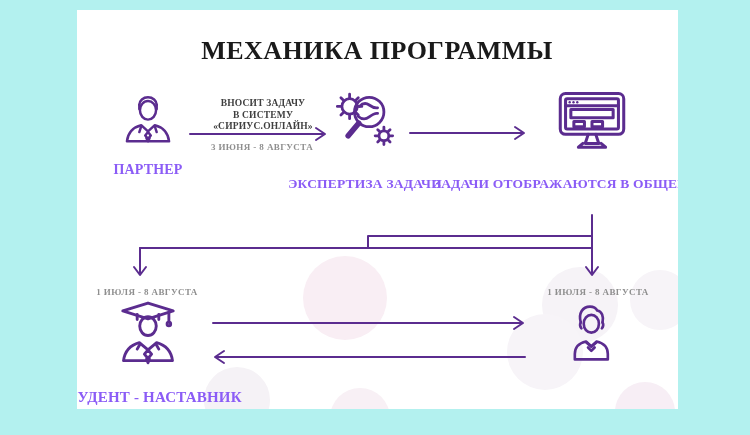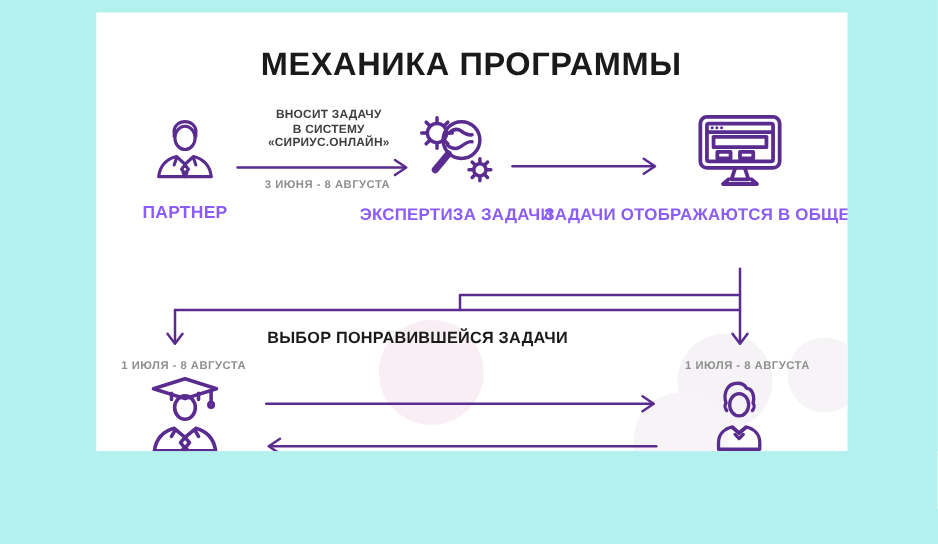--- a/index.html
+++ b/index.html
@@ -1,23 +1,23 @@
 <!DOCTYPE html>
 <html><head>
 <meta charset="utf-8">
 <style>
   html,body{margin:0;padding:0;background:#b3f1ef;}
-  .stage{position:relative;width:750px;height:361px;background:#b3f1ef;overflow:hidden;
-         font-family:Liberation Sans, sans-serif;}
+  .stage{position:relative;width:750px;height:409px;background:#b3f1ef;overflow:hidden;
+         font-family:Liberation Serif, serif;}
   .bottom-strip{position:absolute;left:0;top:430px;width:750px;height:5px;background:#e1f4f9;}
   .card{position:absolute;left:77px;top:10px;width:601px;height:420px;background:#ffffff;overflow:hidden;}
   .deco{position:absolute;border-radius:50%;}
   .abs{position:absolute;}
   .ctr{transform:translateX(-50%);text-align:center;}
-  .pre{white-space:pre-line;}
+  .pre{white-space:pre-line;margin-top:12px;}
   .title{font-size:26px;font-weight:800;color:#1a1a1a;letter-spacing:.5px;white-space:nowrap;}
   .node-label{font-size:13.5px;font-weight:800;color:#8b5cf6;line-height:17px;letter-spacing:.2px;white-space:nowrap;text-align:center;}
   .node-label.big{font-size:15px;line-height:19px;}
   .edge-label{font-size:13px;font-weight:800;color:#1a1a1a;letter-spacing:.2px;white-space:nowrap;}
   .note{font-size:9.5px;font-weight:700;color:#3f3f3f;line-height:11.5px;letter-spacing:.2px;}
   .date{font-size:9px;font-weight:600;color:#8f8f8f;letter-spacing:.4px;white-space:nowrap;}
   svg.icon{position:absolute;}
   .stroke{stroke:#5b2c8f;fill:none;stroke-width:4;stroke-linecap:round;stroke-linejoin:round;}
   .stroke-thin{stroke:#5b2c8f;fill:none;stroke-width:2;stroke-linecap:round;stroke-linejoin:round;}
   .fillacc{fill:#5b2c8f;stroke:none;}
@@ -110,21 +110,20 @@
         <path d="M38 76 l-6 5 h36 l-6 -5"></path>
       </g>
       <circle class="fillacc" cx="20.5" cy="21.5" r="1.6"></circle>
       <circle class="fillacc" cx="25.5" cy="21.5" r="1.6"></circle>
       <circle class="fillacc" cx="30.5" cy="21.5" r="1.6"></circle>
     </svg>
     <div class="abs ctr node-label pre" style="left:517px;top:153px;">ЗАДАЧИ
 ОТОБРАЖАЮТСЯ
 В ОБЩЕМ СПИСКЕ</div>
 
-    <div class="abs ctr edge-label" style="left:257px;top:252px;">ВЫБОР ПОНРАВИВШЕЙСЯ ЗАДАЧИ</div>
     <div class="abs ctr date" style="left:70px;top:277px;">1 ИЮЛЯ - 8 АВГУСТА</div>
     <div class="abs ctr date" style="left:521px;top:277px;">1 ИЮЛЯ - 8 АВГУСТА</div>
 
     <svg class="icon" style="left:34px;top:288px;" width="74" height="72" viewBox="0 0 100 100">
       <g class="stroke">
         <path d="M50 7 L85 18 L50 29 L15 18 Z"></path>
         <path d="M35 23 v7 M65 23 v7"></path>
         <path d="M79 20 V33"></path>
         <circle cx="79" cy="36" r="2.5"></circle>
         <ellipse cx="50" cy="39" rx="11.5" ry="13"></ellipse>

